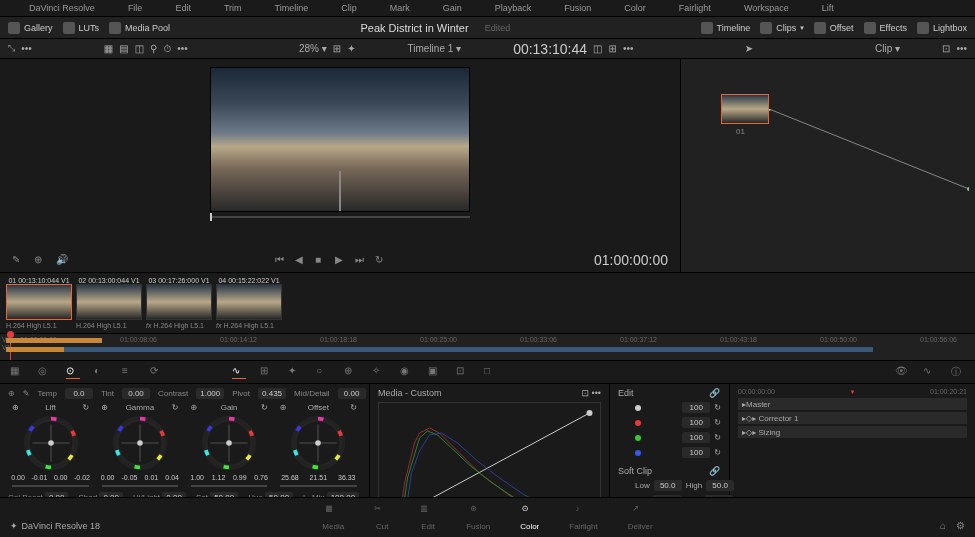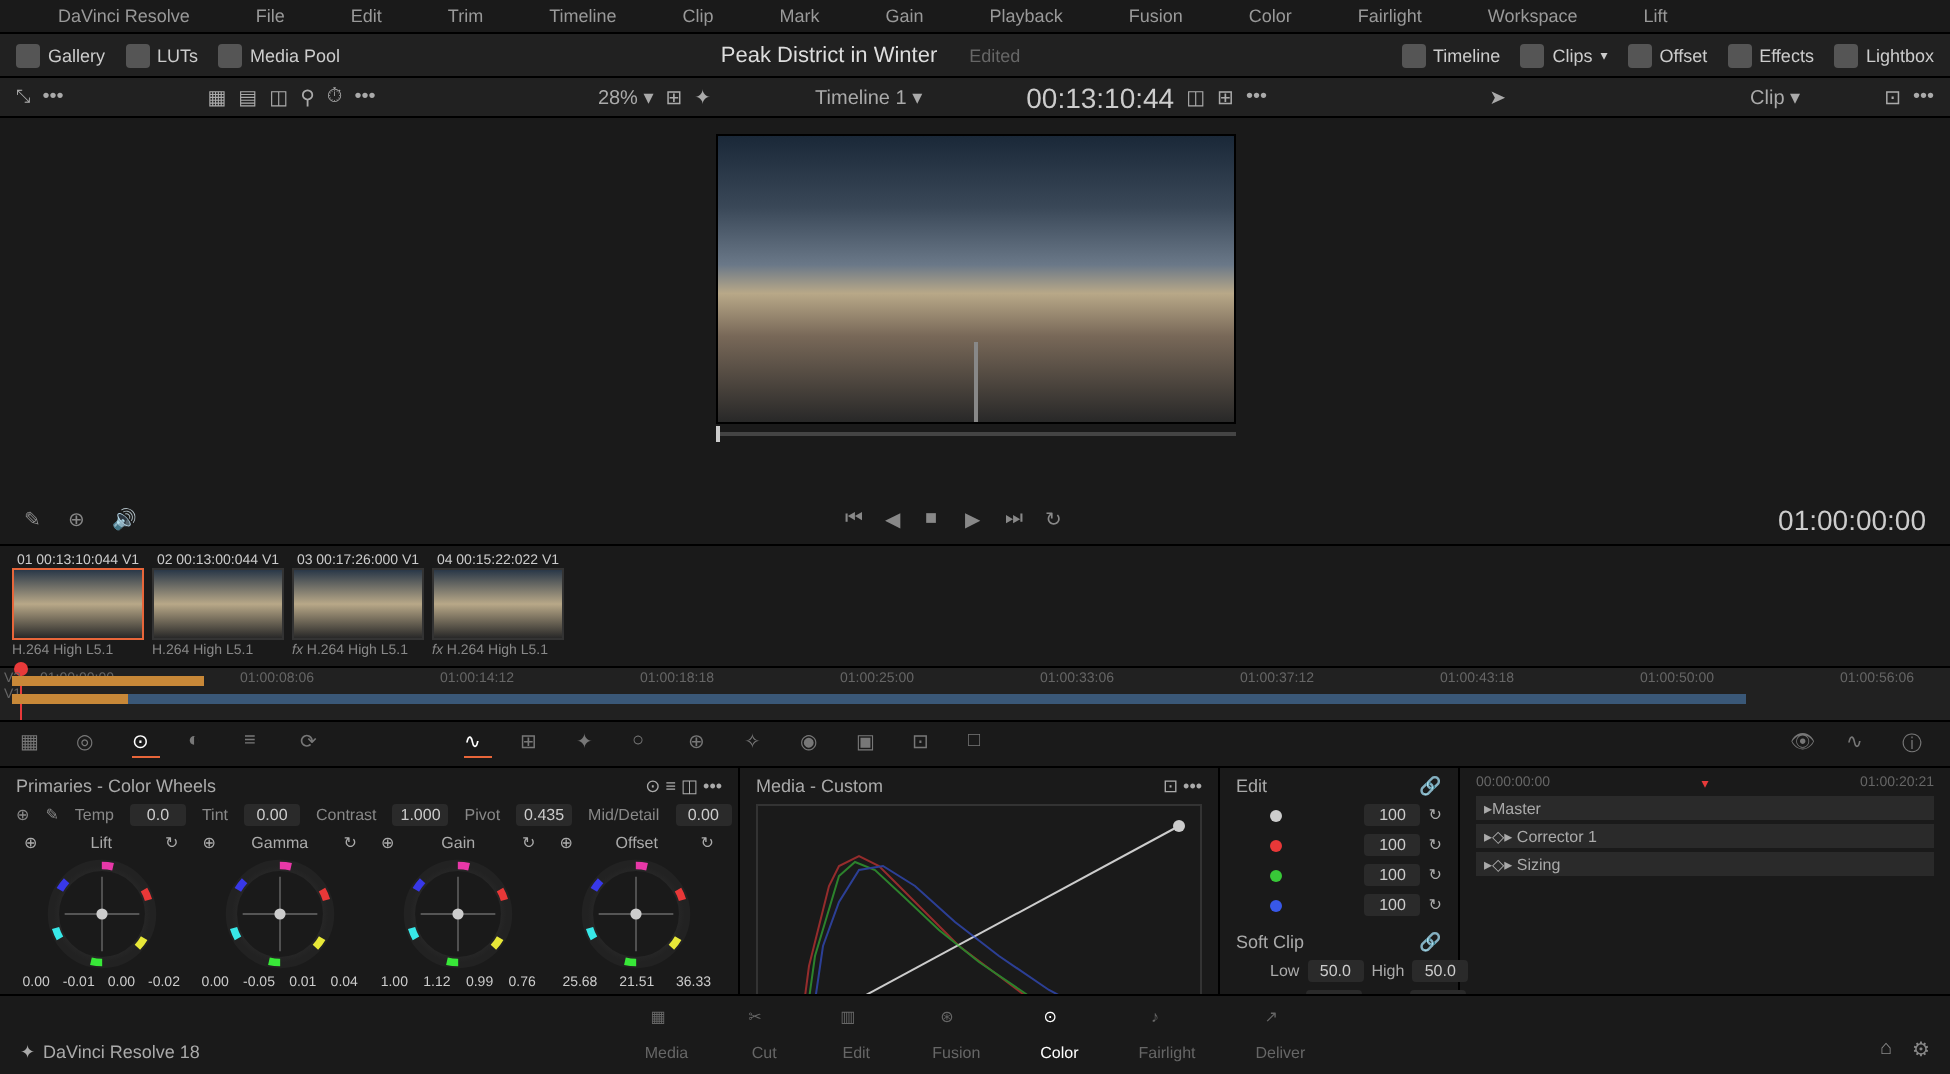--- a/index.html
+++ b/index.html
@@ -188,20 +188,29 @@
         <span class="vc-icon">⏮</span>
         <span class="vc-icon">◀</span>
         <span class="vc-icon">■</span>
         <span class="vc-icon">▶</span>
         <span class="vc-icon">⏭</span>
         <span class="vc-icon">↻</span>
       </div>
       <span class="timecode">01:00:00:00</span>
     </div>
   </div>
+  <div class="panel-right">
+    <div class="node"></div>
+    <div class="node-label">01</div>
+    <svg class="node-line">
+        <line x1="0" y1="0" x2="200" y2="80" stroke="#888" stroke-width="1"></line>
+        <circle cx="0" cy="0" r="2" fill="#8c8"></circle>
+        <circle cx="200" cy="80" r="2" fill="#8c8"></circle>
+      </svg>
+  </div>
 </div>
 
 <div class="thumbs-row" id="thumbs">
     <div class="thumb-item">
       <div class="thumb-label">01 00:13:10:044 V1</div>
   <div class="thumb-img sel" style="background:linear-gradient(#2a3848,#b8a888,#282828)"></div>
   <div class="thumb-sub">
         <span>H.264 High L5.1</span>
       </div>
     </div>
@@ -278,24 +287,20 @@
   <span class="tool-icon">⊡</span>
   <span class="tool-icon">□</span>
   <span style="flex:1"></span>
   <span class="tool-icon">👁</span>
   <span class="tool-icon">∿</span>
   <span class="tool-icon">ⓘ</span>
 </div>
 
 <div class="bottom-panels">
   <div class="bp-wheels">
-    <div class="bp-header">
-      <span>Primaries - Color Wheels</span>
-      <span><span>⊙</span> <span>≡</span> <span>◫</span> <span>•••</span></span>
-    </div>
     <div class="bp-controls-row">
       <span>⊕</span>
       <span>✎</span>
       <span>Temp</span>
         <span class="bp-val">0.0</span>
       <span>Tint</span>
         <span class="bp-val">0.00</span>
       <span>Contrast</span>
         <span class="bp-val">1.000</span>
       <span>Pivot</span>

